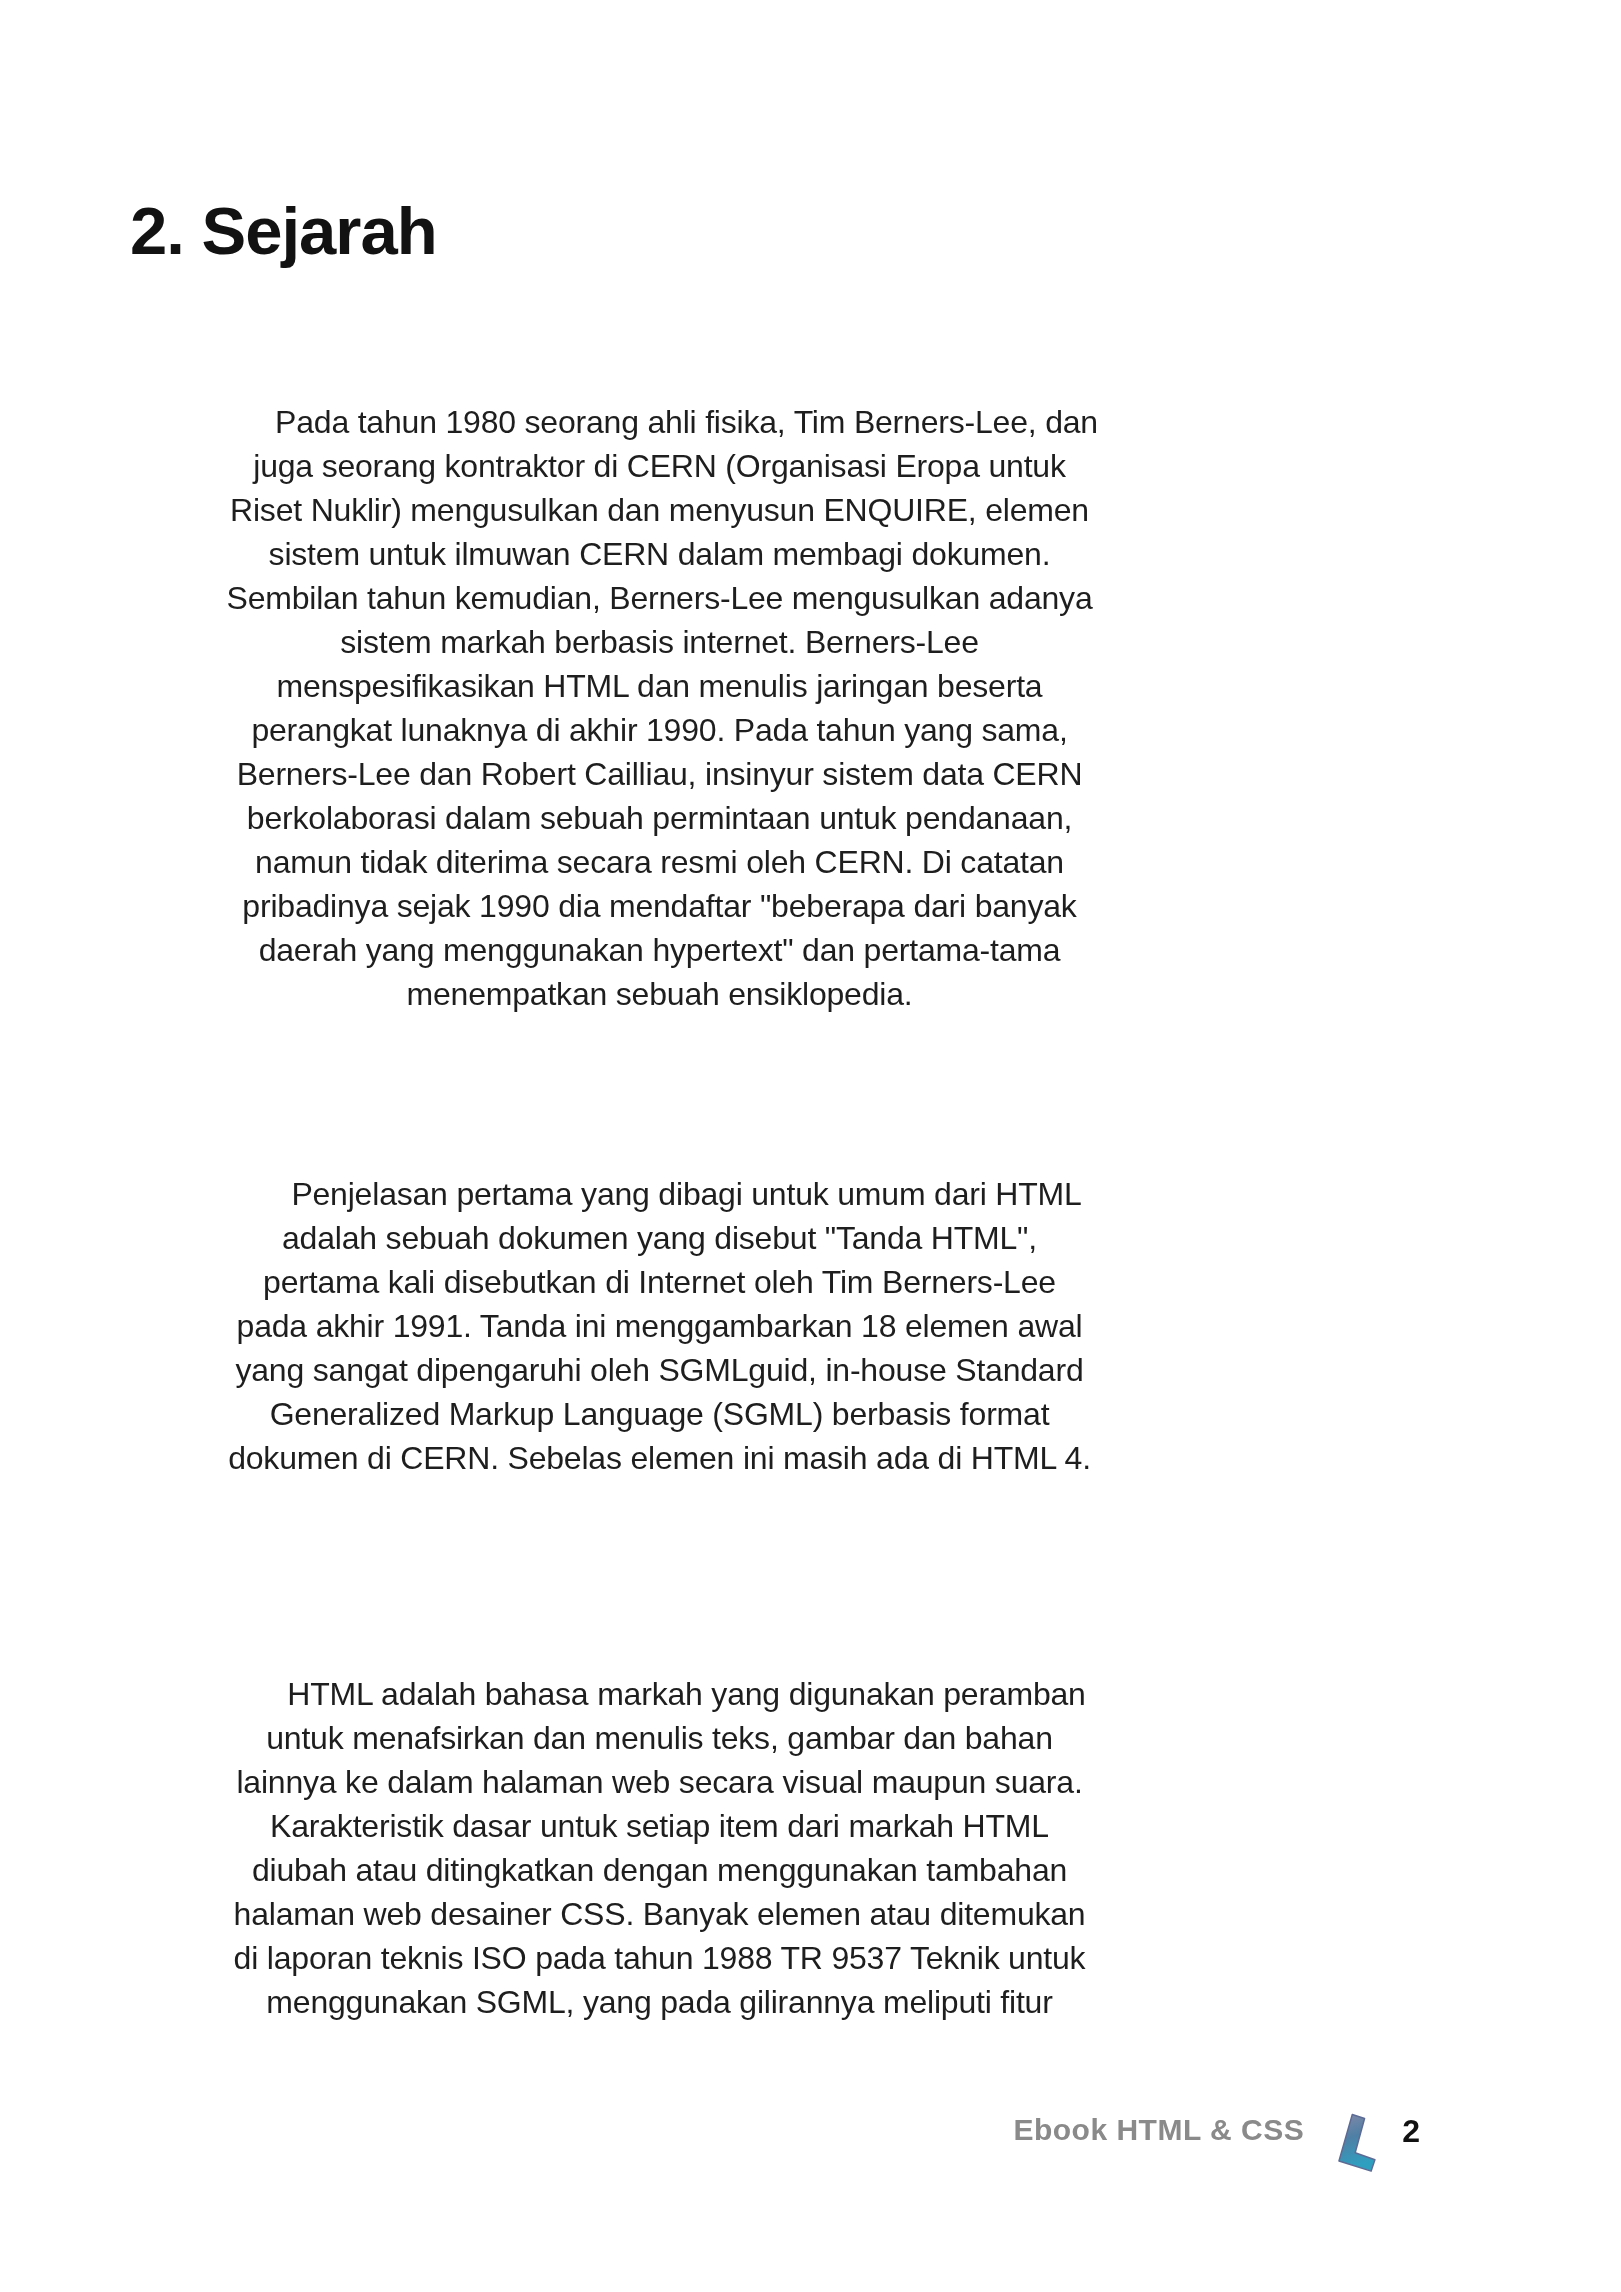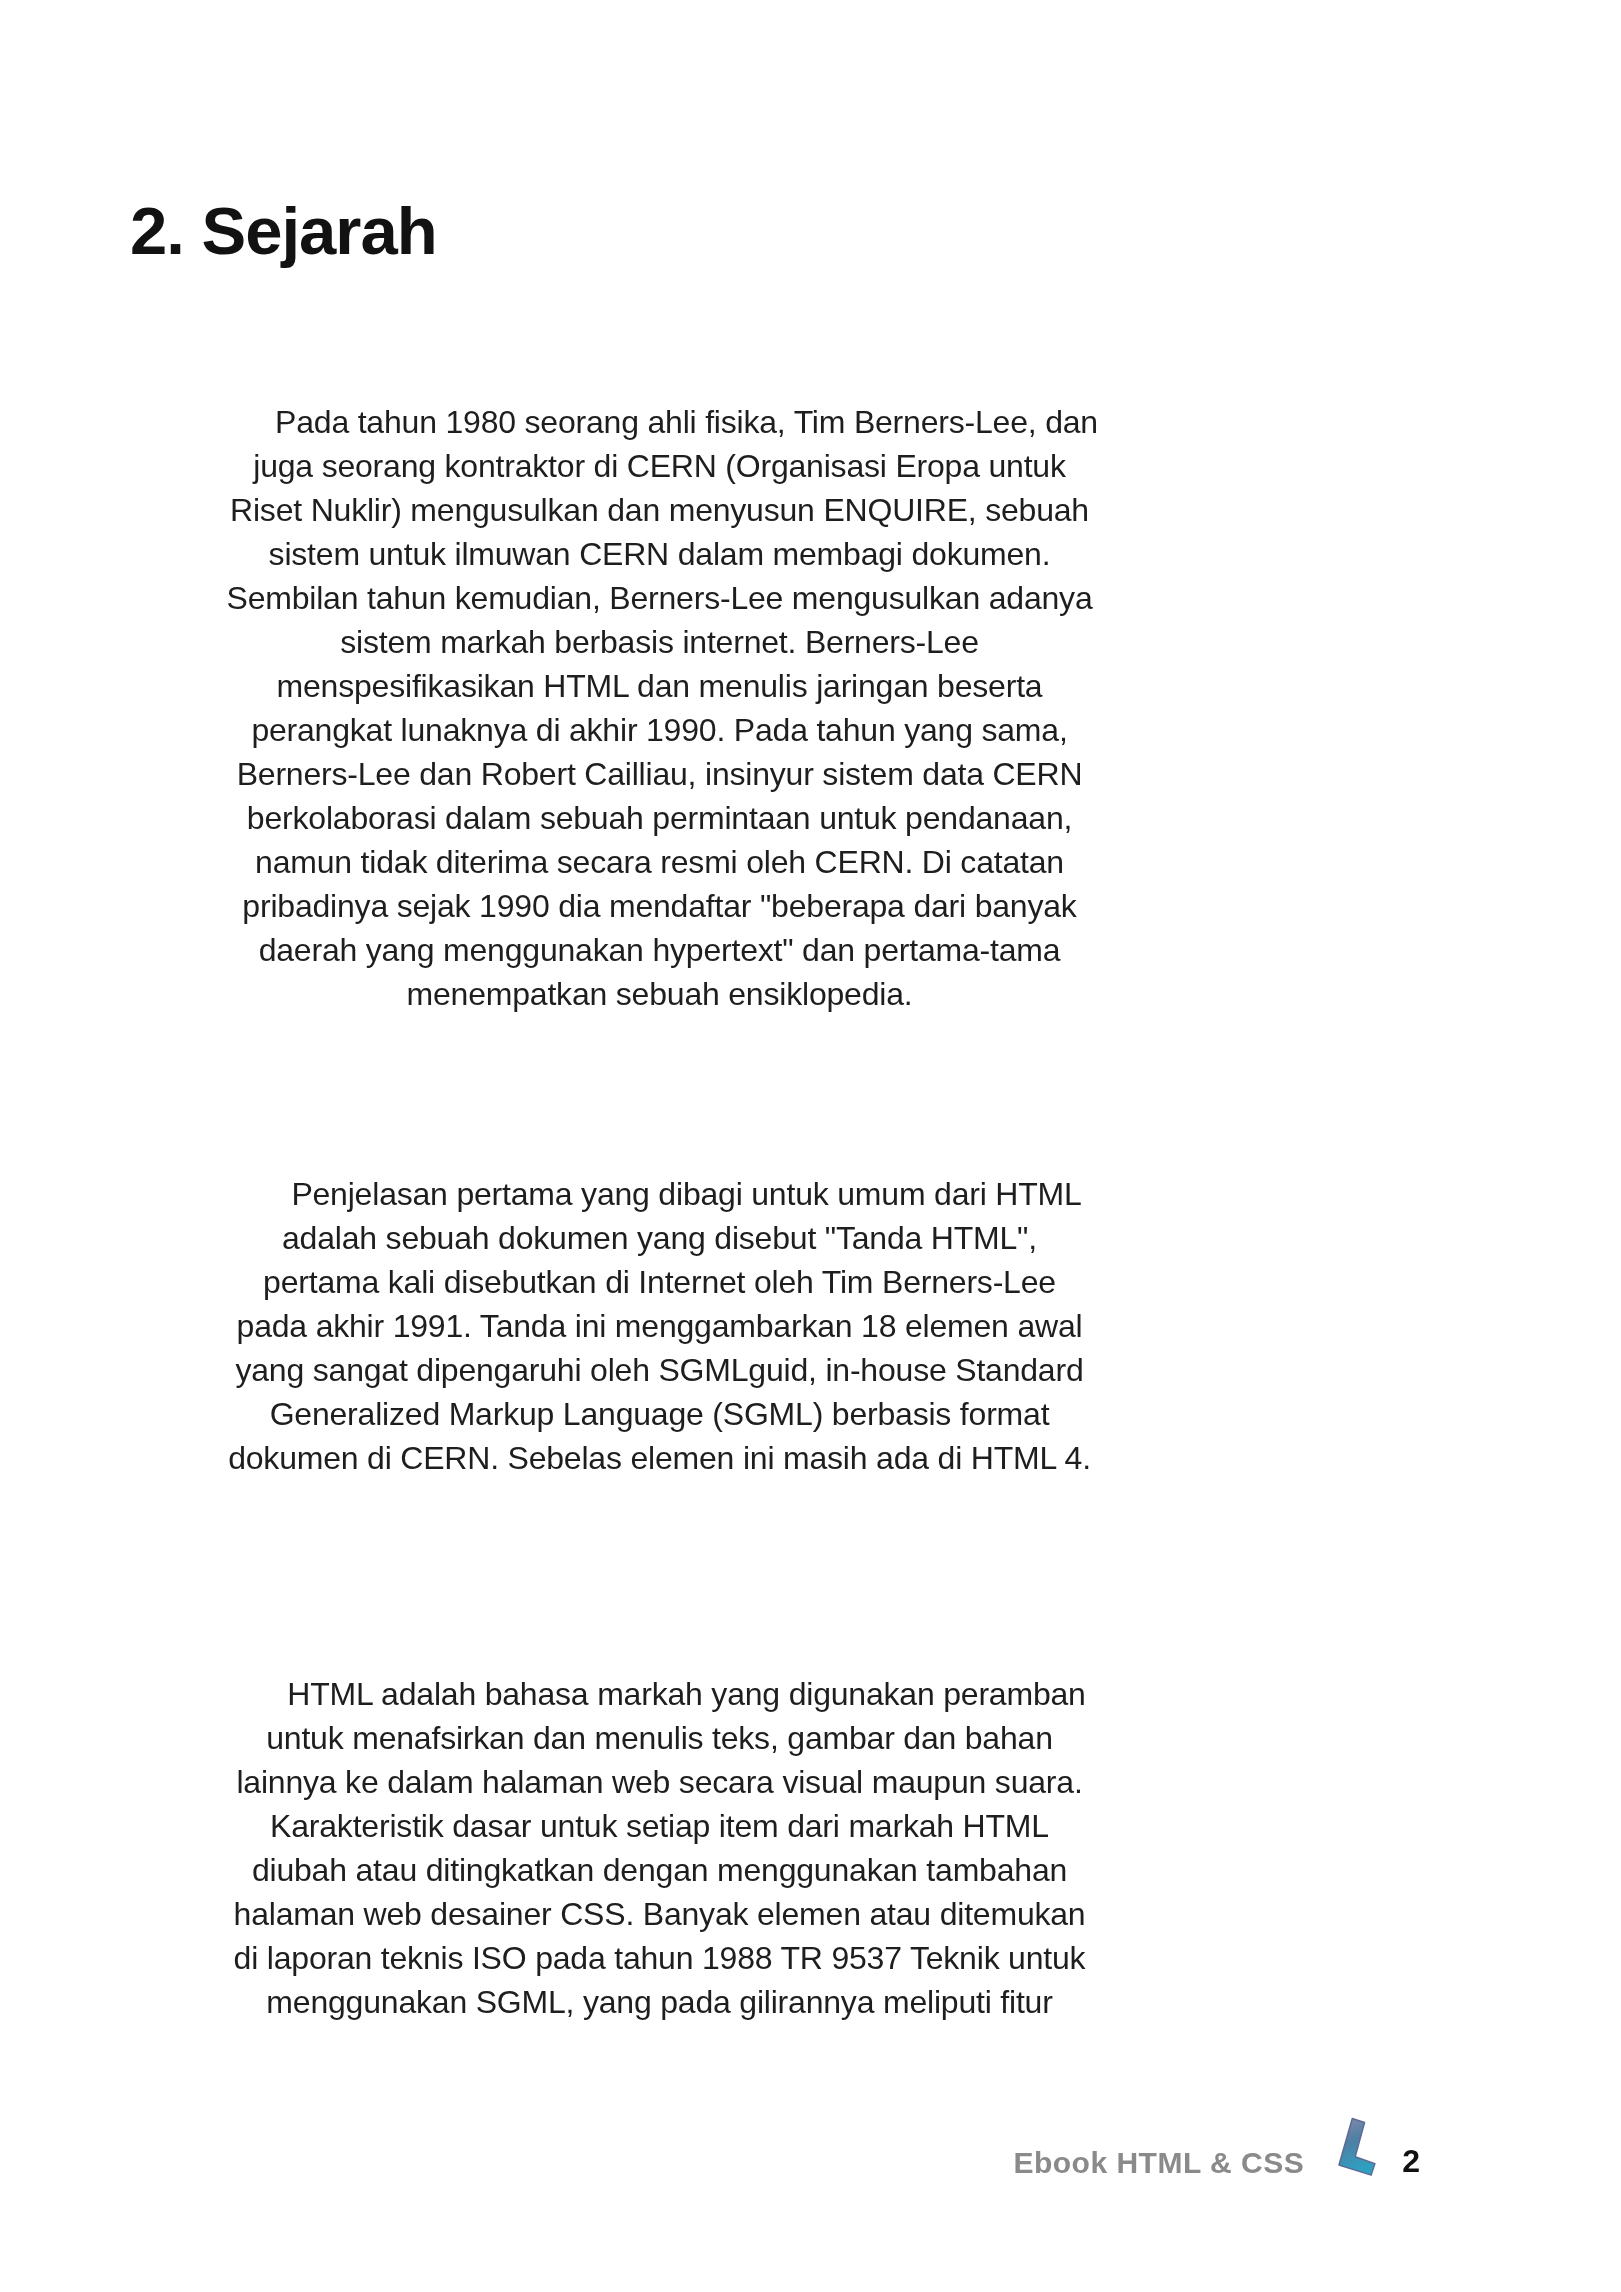--- a/index.html
+++ b/index.html
@@ -45,21 +45,21 @@
   }
   .p1 { top: 400px; }
   .p2 { top: 1172px; }
   .p3 { top: 1672px; }
   .footer {
     position: absolute;
     top: 2113px;
     right: 201px;
     height: 67px;
     display: flex;
-    align-items: flex-end;
+    align-items: flex-start;
     gap: 23.5px;
   }
   .brand {
     font-size: 30px;
     font-weight: 700;
     color: #8a8a8a;
     letter-spacing: 0.5px;
   }
   .logo { display: inline-block; }
   .logo svg { display: block; }
@@ -72,21 +72,21 @@
 </head>
 <body>
 
 <div class="page">
 
   <h1 class="title">2. Sejarah</h1>
 
   <div class="para p1">
       <div class="line first">Pada tahun 1980 seorang ahli fisika, Tim Berners-Lee, dan</div>
       <div class="line">juga seorang kontraktor di CERN (Organisasi Eropa untuk</div>
-      <div class="line">Riset Nuklir) mengusulkan dan menyusun ENQUIRE, sebuah</div>
+      <div class="line">Riset Nuklir) mengusulkan dan menyusun ENQUIRE, elemen</div>
       <div class="line">sistem untuk ilmuwan CERN dalam membagi dokumen.</div>
       <div class="line">Sembilan tahun kemudian, Berners-Lee mengusulkan adanya</div>
       <div class="line">sistem markah berbasis internet. Berners-Lee</div>
       <div class="line">menspesifikasikan HTML dan menulis jaringan beserta</div>
       <div class="line">perangkat lunaknya di akhir 1990. Pada tahun yang sama,</div>
       <div class="line">Berners-Lee dan Robert Cailliau, insinyur sistem data CERN</div>
       <div class="line">berkolaborasi dalam sebuah permintaan untuk pendanaan,</div>
       <div class="line">namun tidak diterima secara resmi oleh CERN. Di catatan</div>
       <div class="line">pribadinya sejak 1990 dia mendaftar "beberapa dari banyak</div>
       <div class="line">daerah yang menggunakan hypertext" dan pertama-tama</div>

